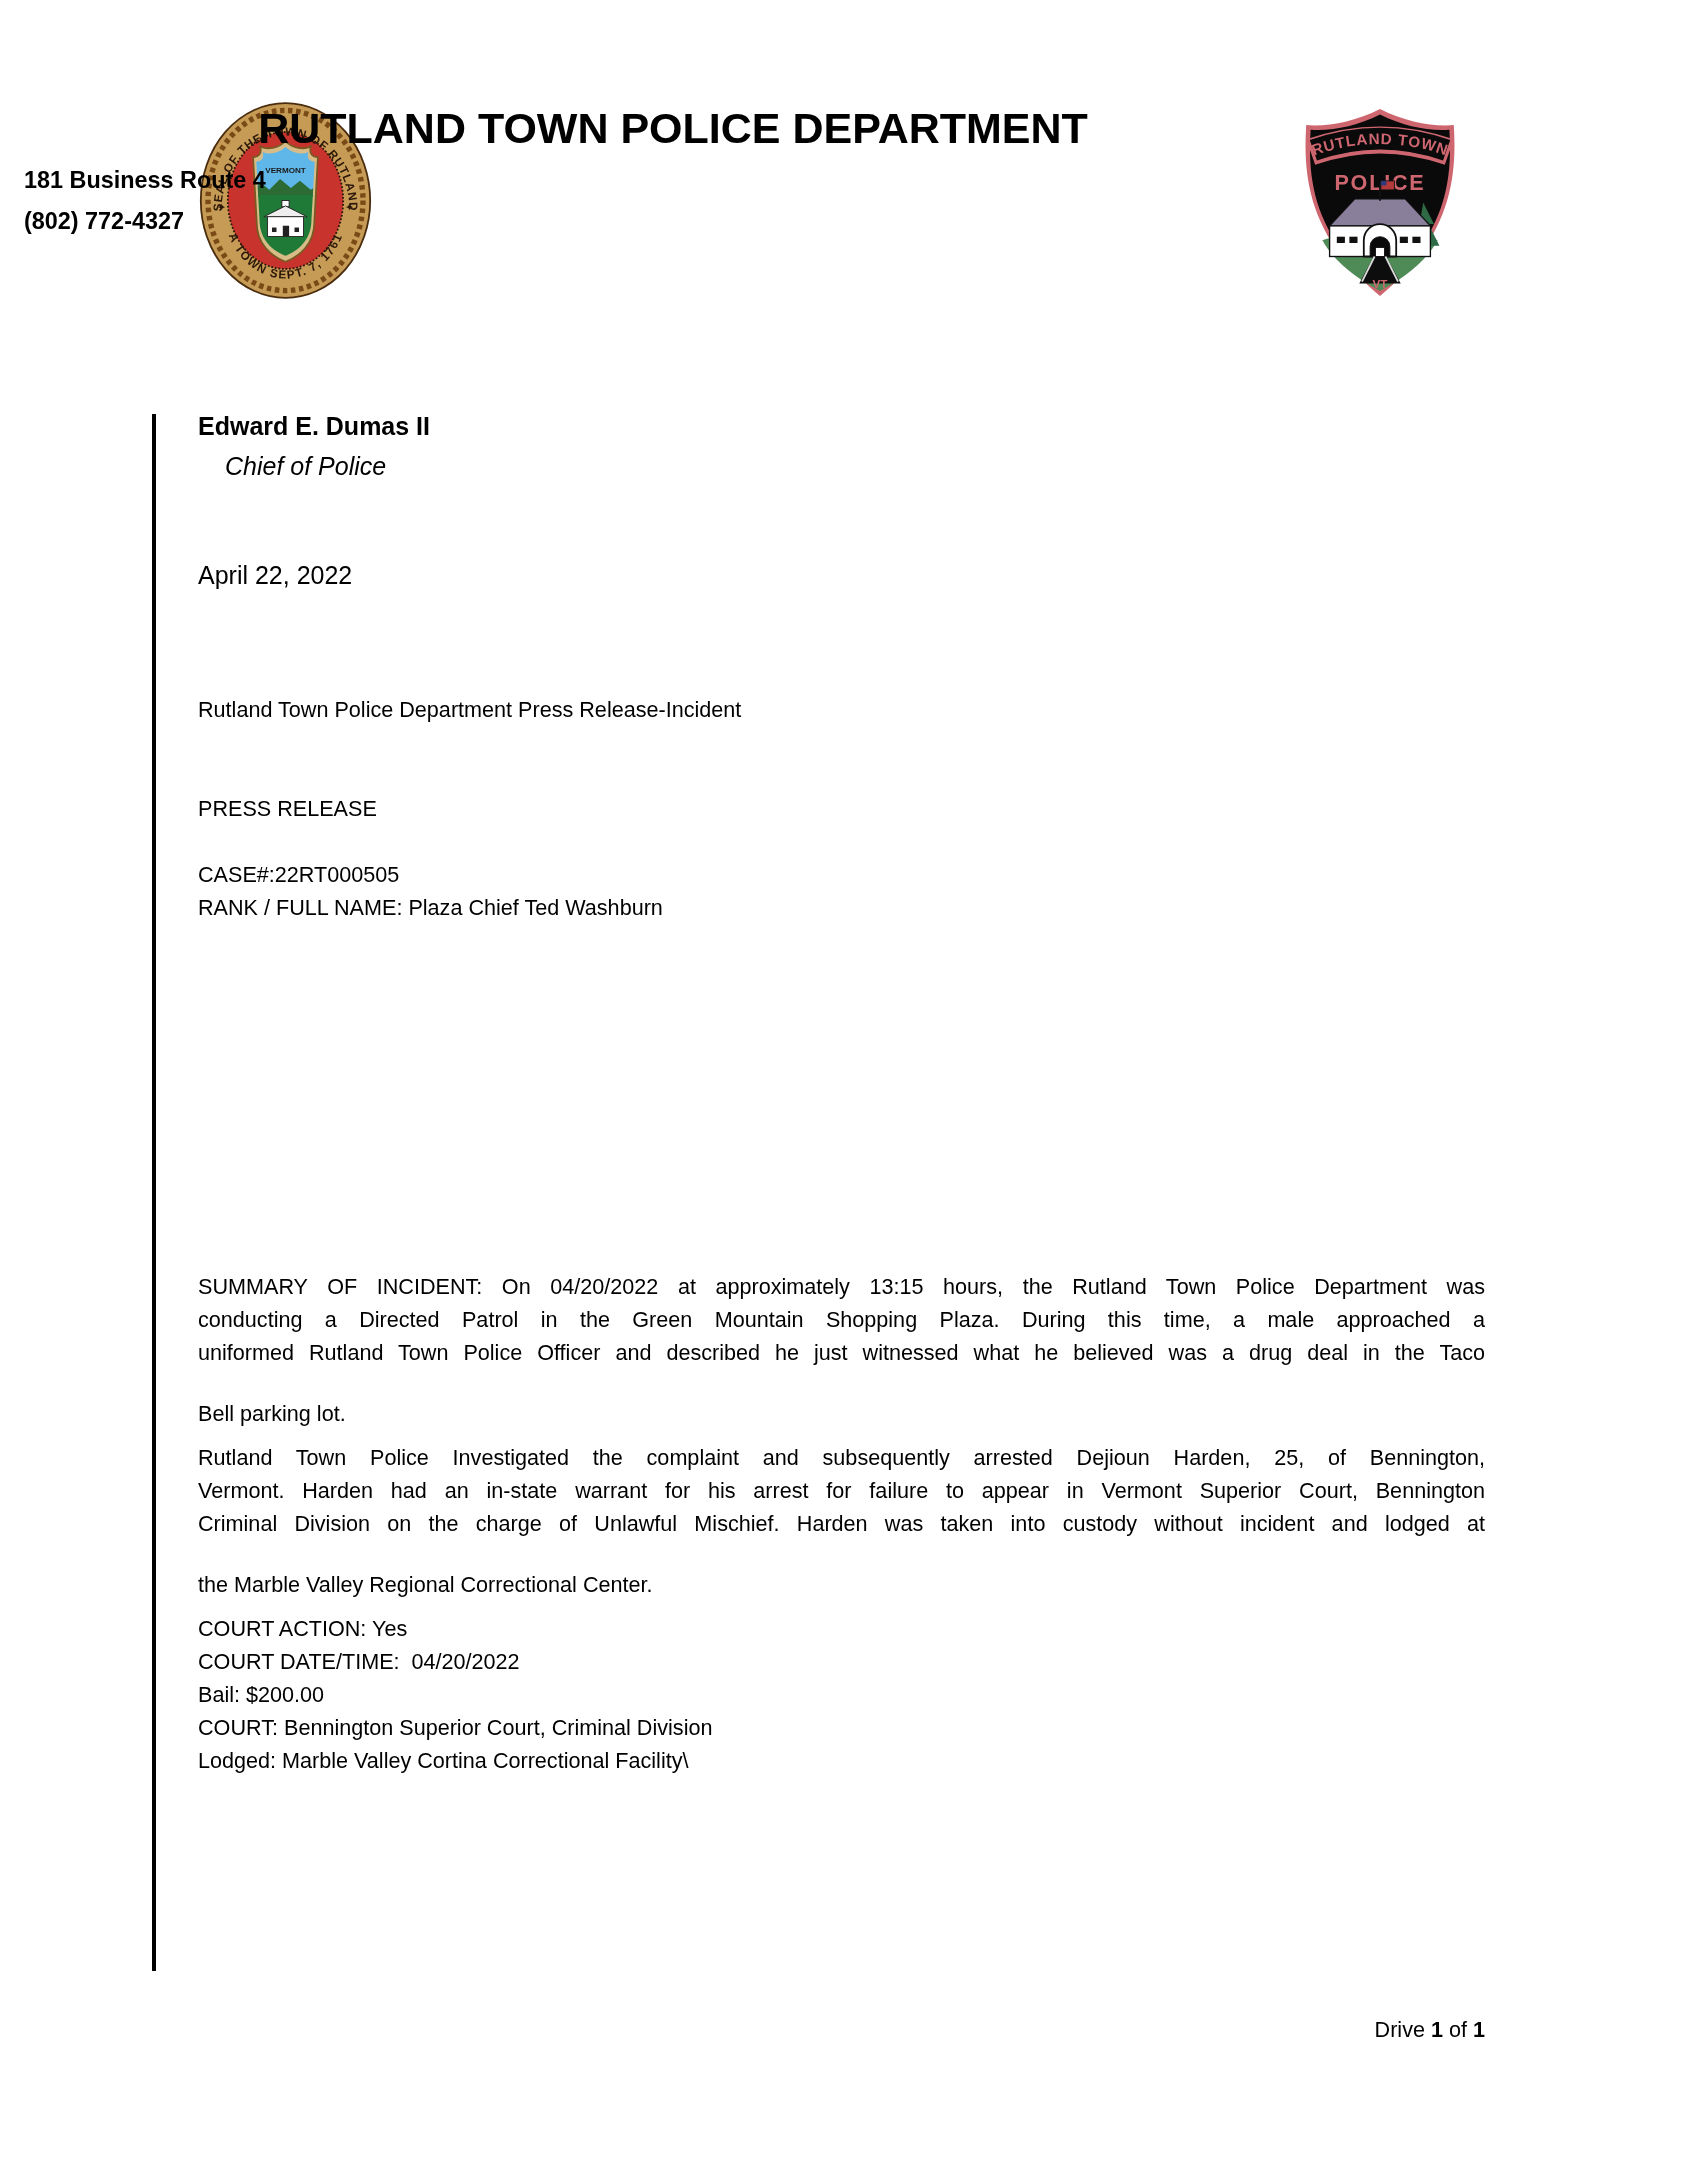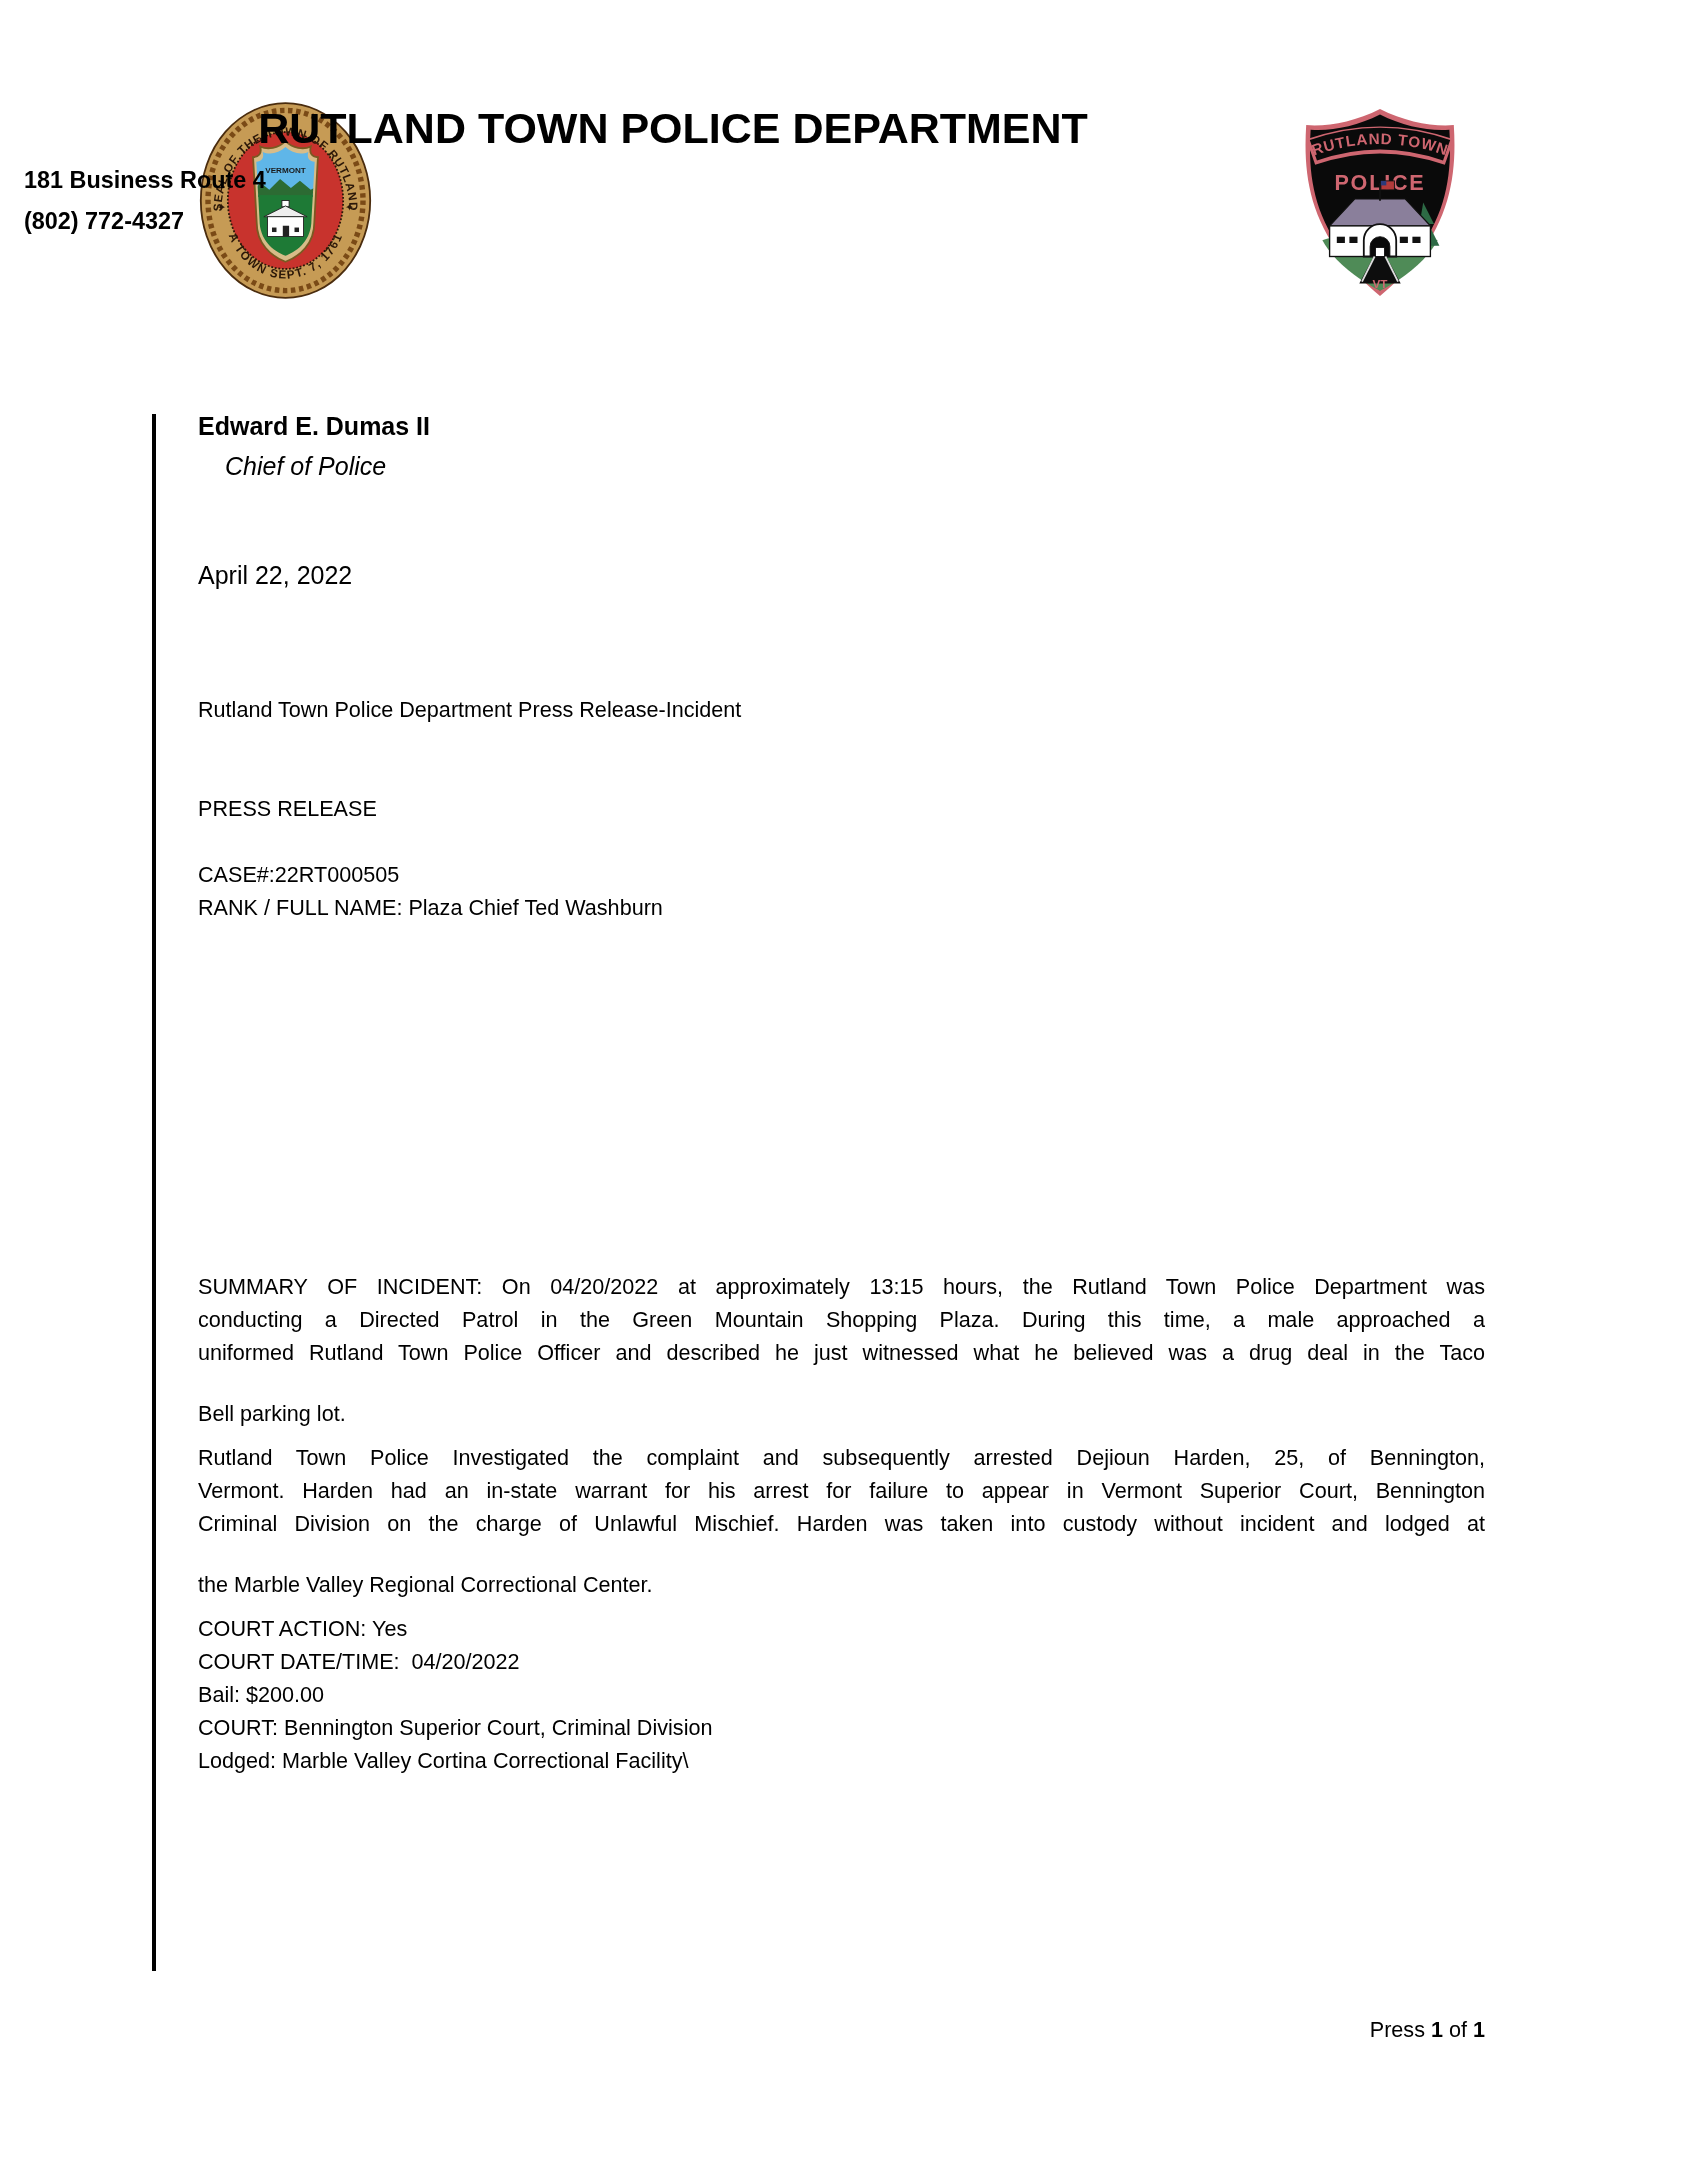--- a/index.html
+++ b/index.html
@@ -146,20 +146,20 @@
 
   <div class="abs body-block courtb">
       <div>COURT ACTION: Yes</div>
       <div>COURT DATE/TIME: &nbsp;04/20/2022</div>
       <div>Bail: $200.00</div>
       <div>COURT: Bennington Superior Court, Criminal Division</div>
       <div>Lodged: Marble Valley Cortina Correctional Facility\</div>
     </div>
 
   <div class="abs body-block footer">
-    <span>Press</span>
+    <span>Drive</span>
     <span class="num">1</span>
     <span>of</span>
     <span class="num">1</span>
   </div>
 
 </div>
 
 
 </body></html>

